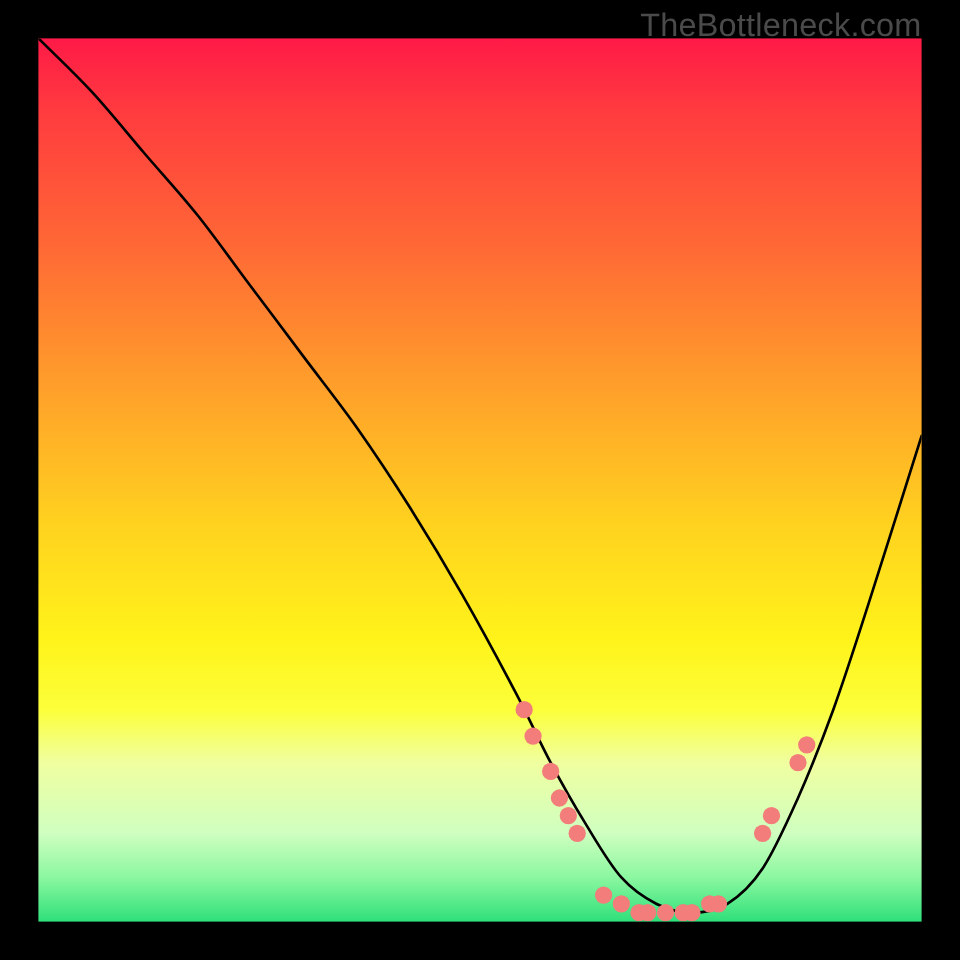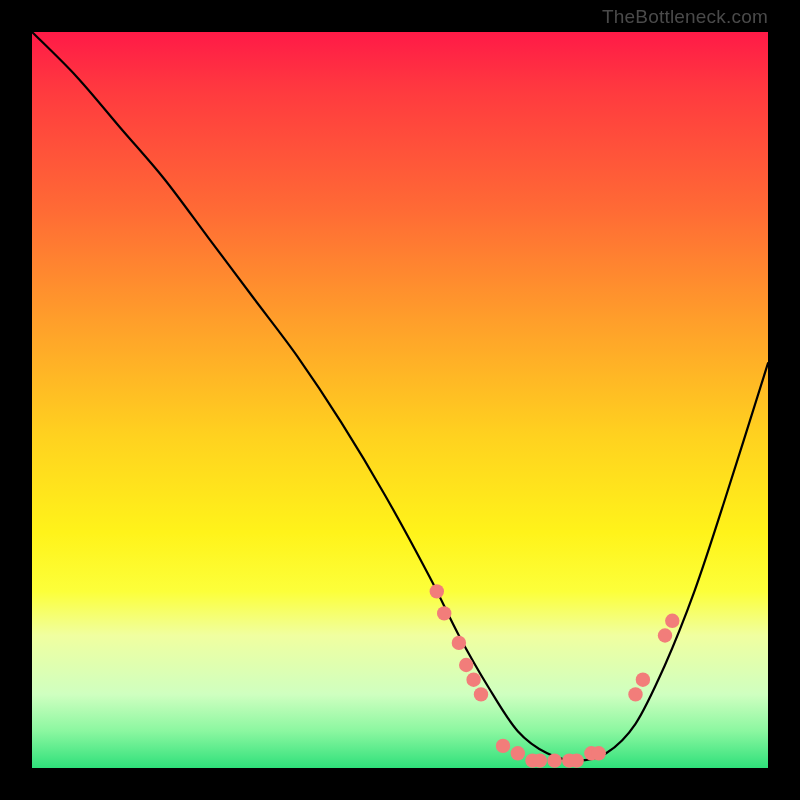--- a/index.html
+++ b/index.html
@@ -29,21 +29,21 @@
       #cfffc0 90%,
       #8bf7a0 95%,
       #2fe07a 100%
     );
   }
   .attribution {
     position: absolute;
     top: 6px;
     right: 32px;
     color: #4a4a4a;
-    font-size: 19px;
+    font-size: 27px;
     font-weight: 500;
     letter-spacing: 0.2px;
   }
   svg.plot {
     position: absolute;
     left: 0;
     top: 0;
     width: 736px;
     height: 736px;
   }

